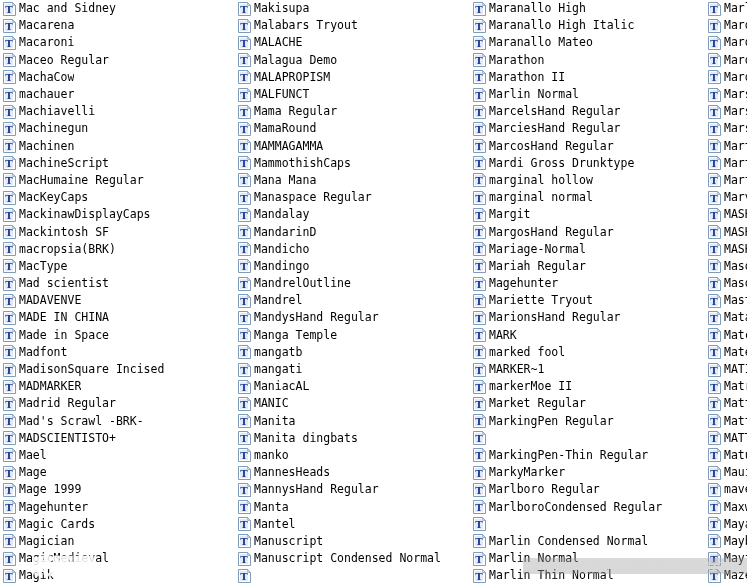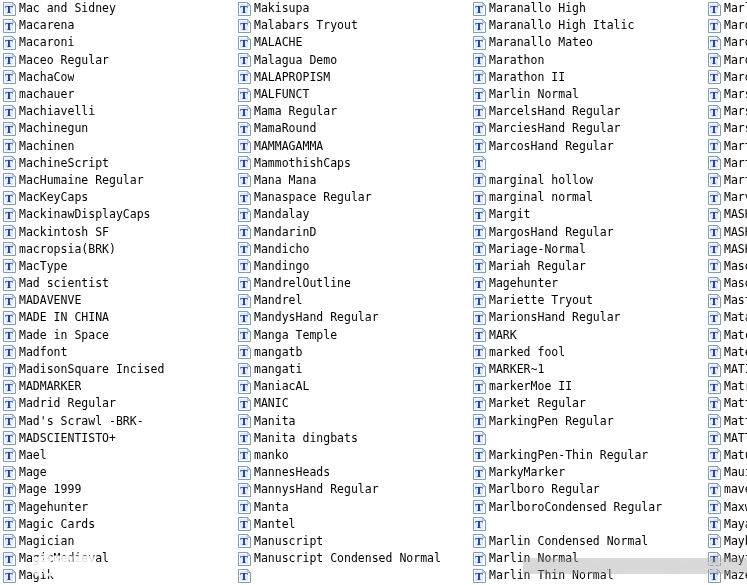--- a/index.html
+++ b/index.html
@@ -965,20 +965,21 @@
       </div>
       <div class="file-item">
         <span class="file-icon">
           <svg width="13" height="14" viewBox="0 0 13 14">
             <path d="M0.5 0.5 H9.5 L12.5 3.5 V13.5 H0.5 Z" fill="#ffffff" stroke="#7f9db9" stroke-width="1"></path>
             <path d="M9.5 0.5 L12.5 3.5 H9.5 Z" fill="#c8d8ee" stroke="#7f9db9" stroke-width="0.7"></path>
             <rect x="2" y="2" width="8" height="10" fill="#c8d8ee" opacity="0.55"></rect>
             <text x="6" y="11" font-family="DejaVu Serif, serif" font-size="10" font-weight="bold" text-anchor="middle" fill="#1f3f94">T</text>
           </svg>
         </span>
+        <span class="file-label">Mardi Gross Drunktype</span>
       </div>
       <div class="file-item">
         <span class="file-icon">
           <svg width="13" height="14" viewBox="0 0 13 14">
             <path d="M0.5 0.5 H9.5 L12.5 3.5 V13.5 H0.5 Z" fill="#ffffff" stroke="#7f9db9" stroke-width="1"></path>
             <path d="M9.5 0.5 L12.5 3.5 H9.5 Z" fill="#c8d8ee" stroke="#7f9db9" stroke-width="0.7"></path>
             <rect x="2" y="2" width="8" height="10" fill="#c8d8ee" opacity="0.55"></rect>
             <text x="6" y="11" font-family="DejaVu Serif, serif" font-size="10" font-weight="bold" text-anchor="middle" fill="#1f3f94">T</text>
           </svg>
         </span>

